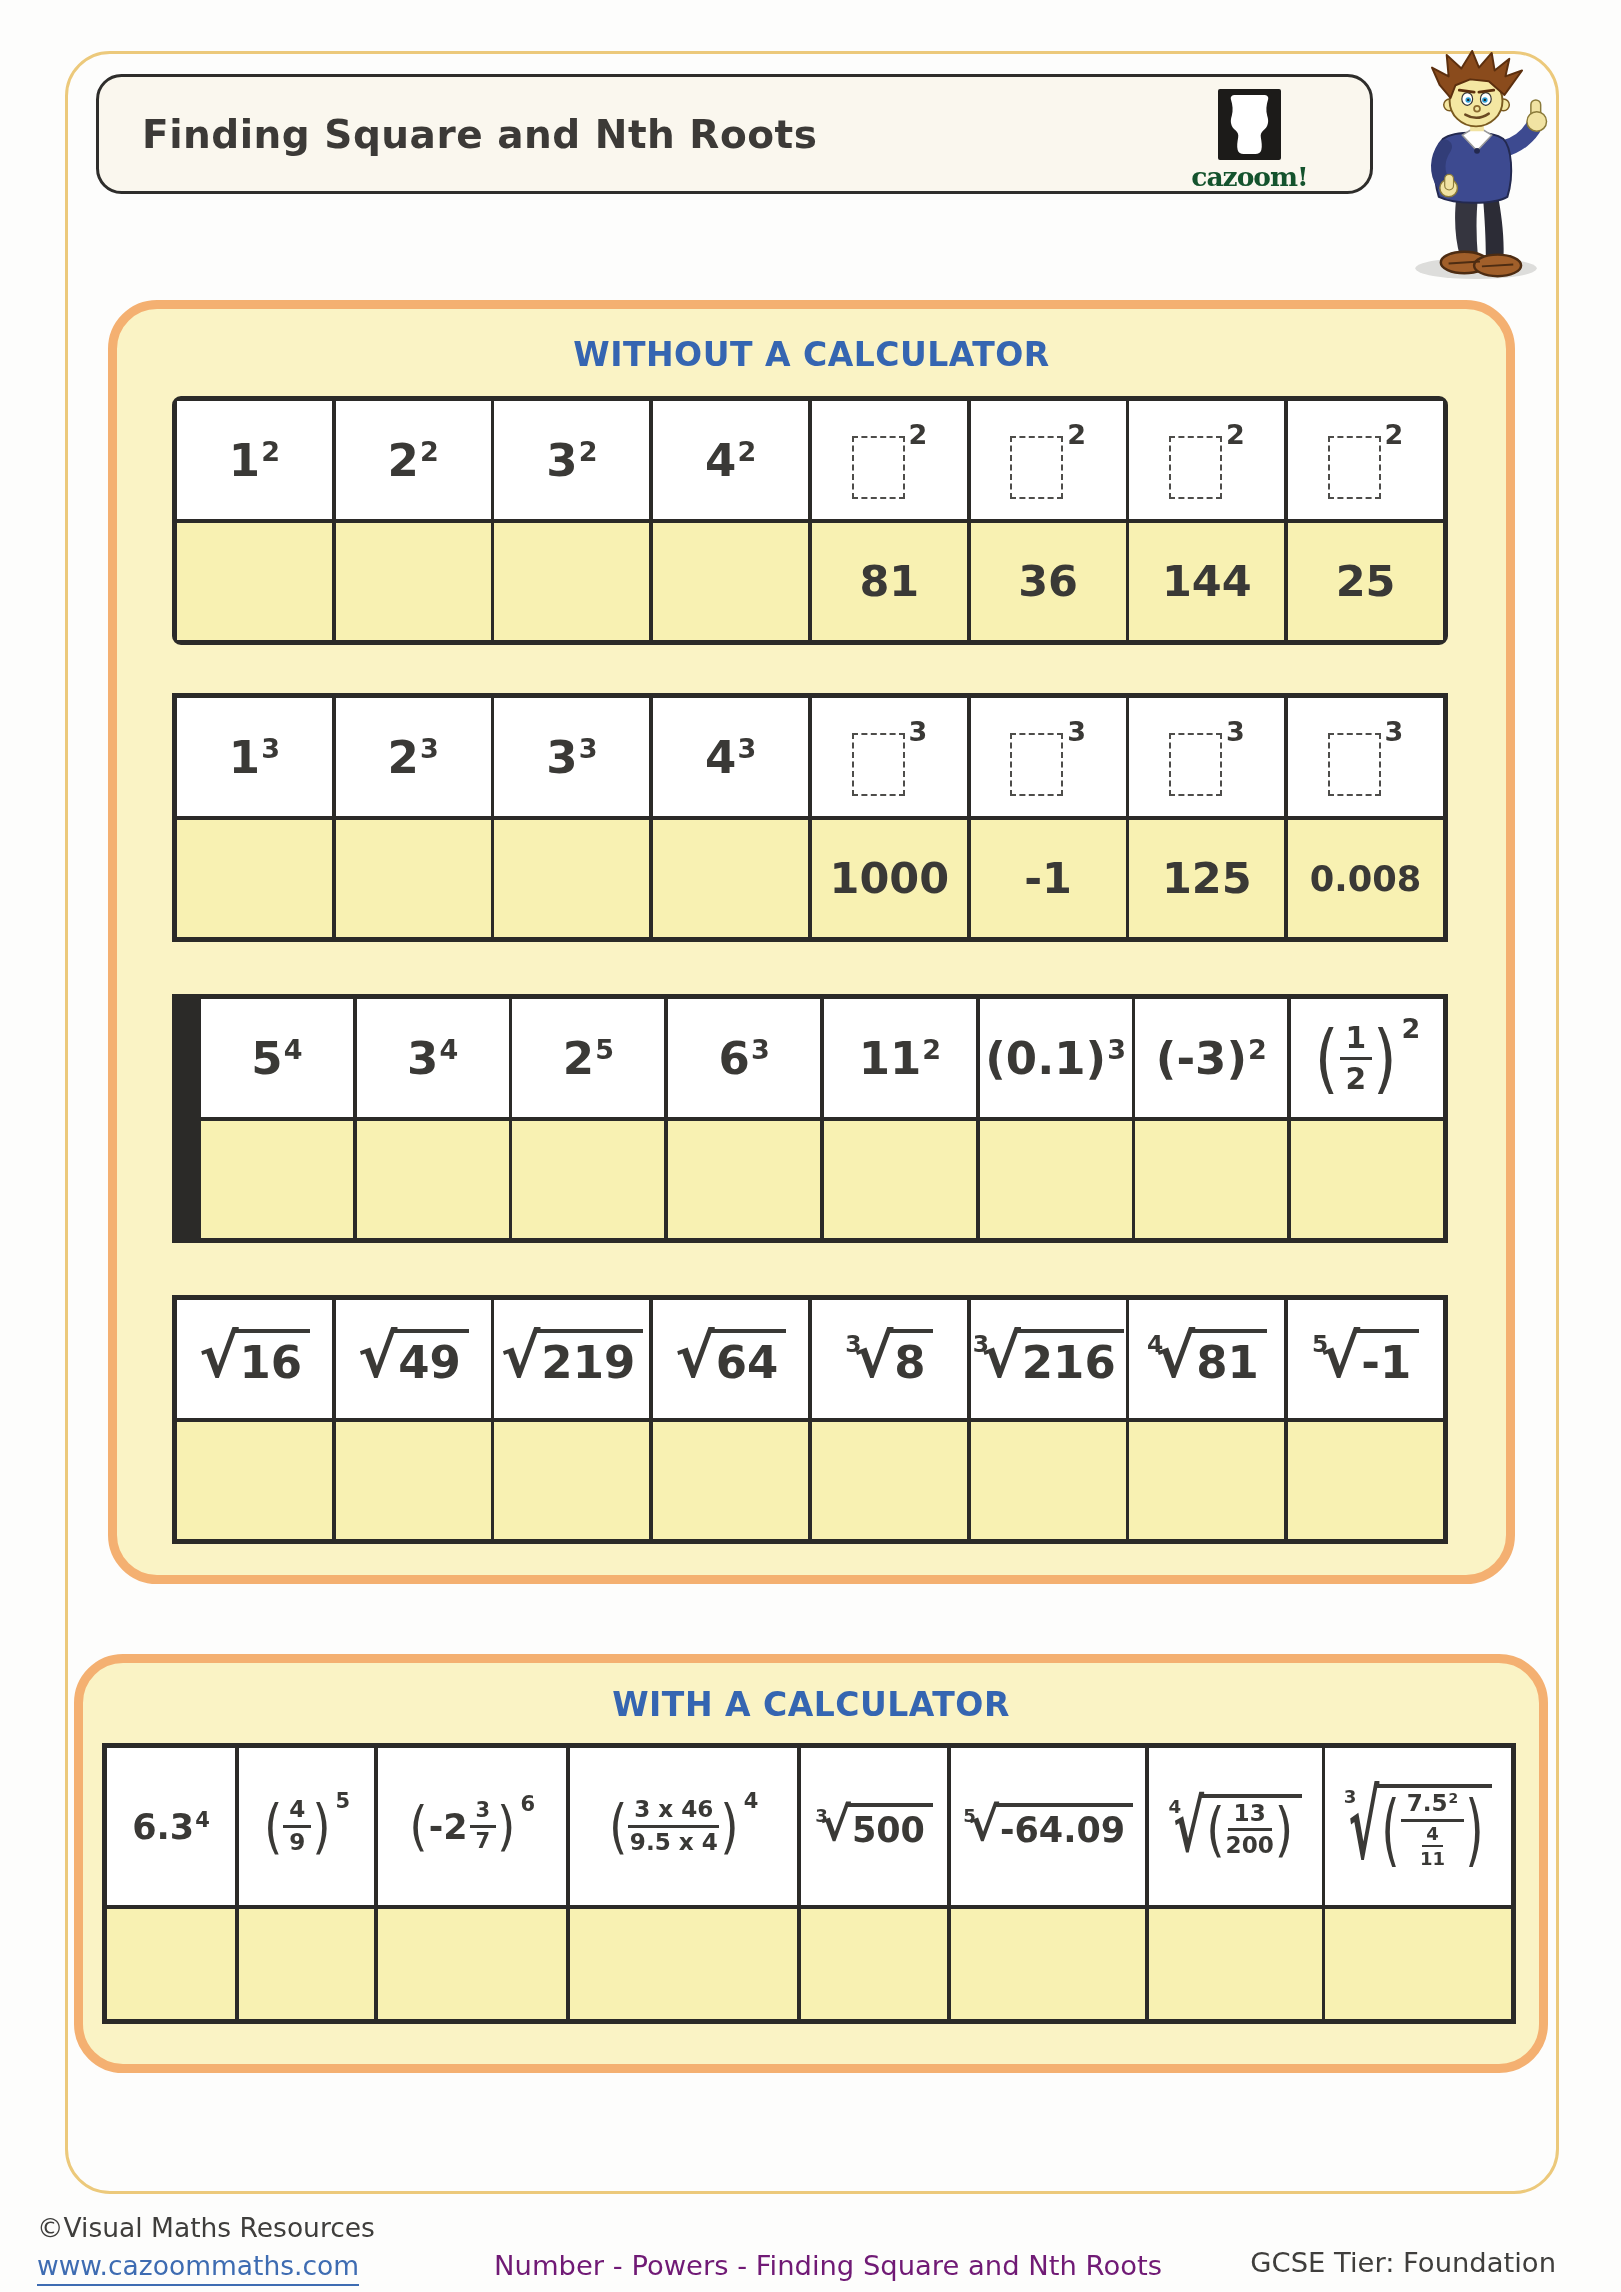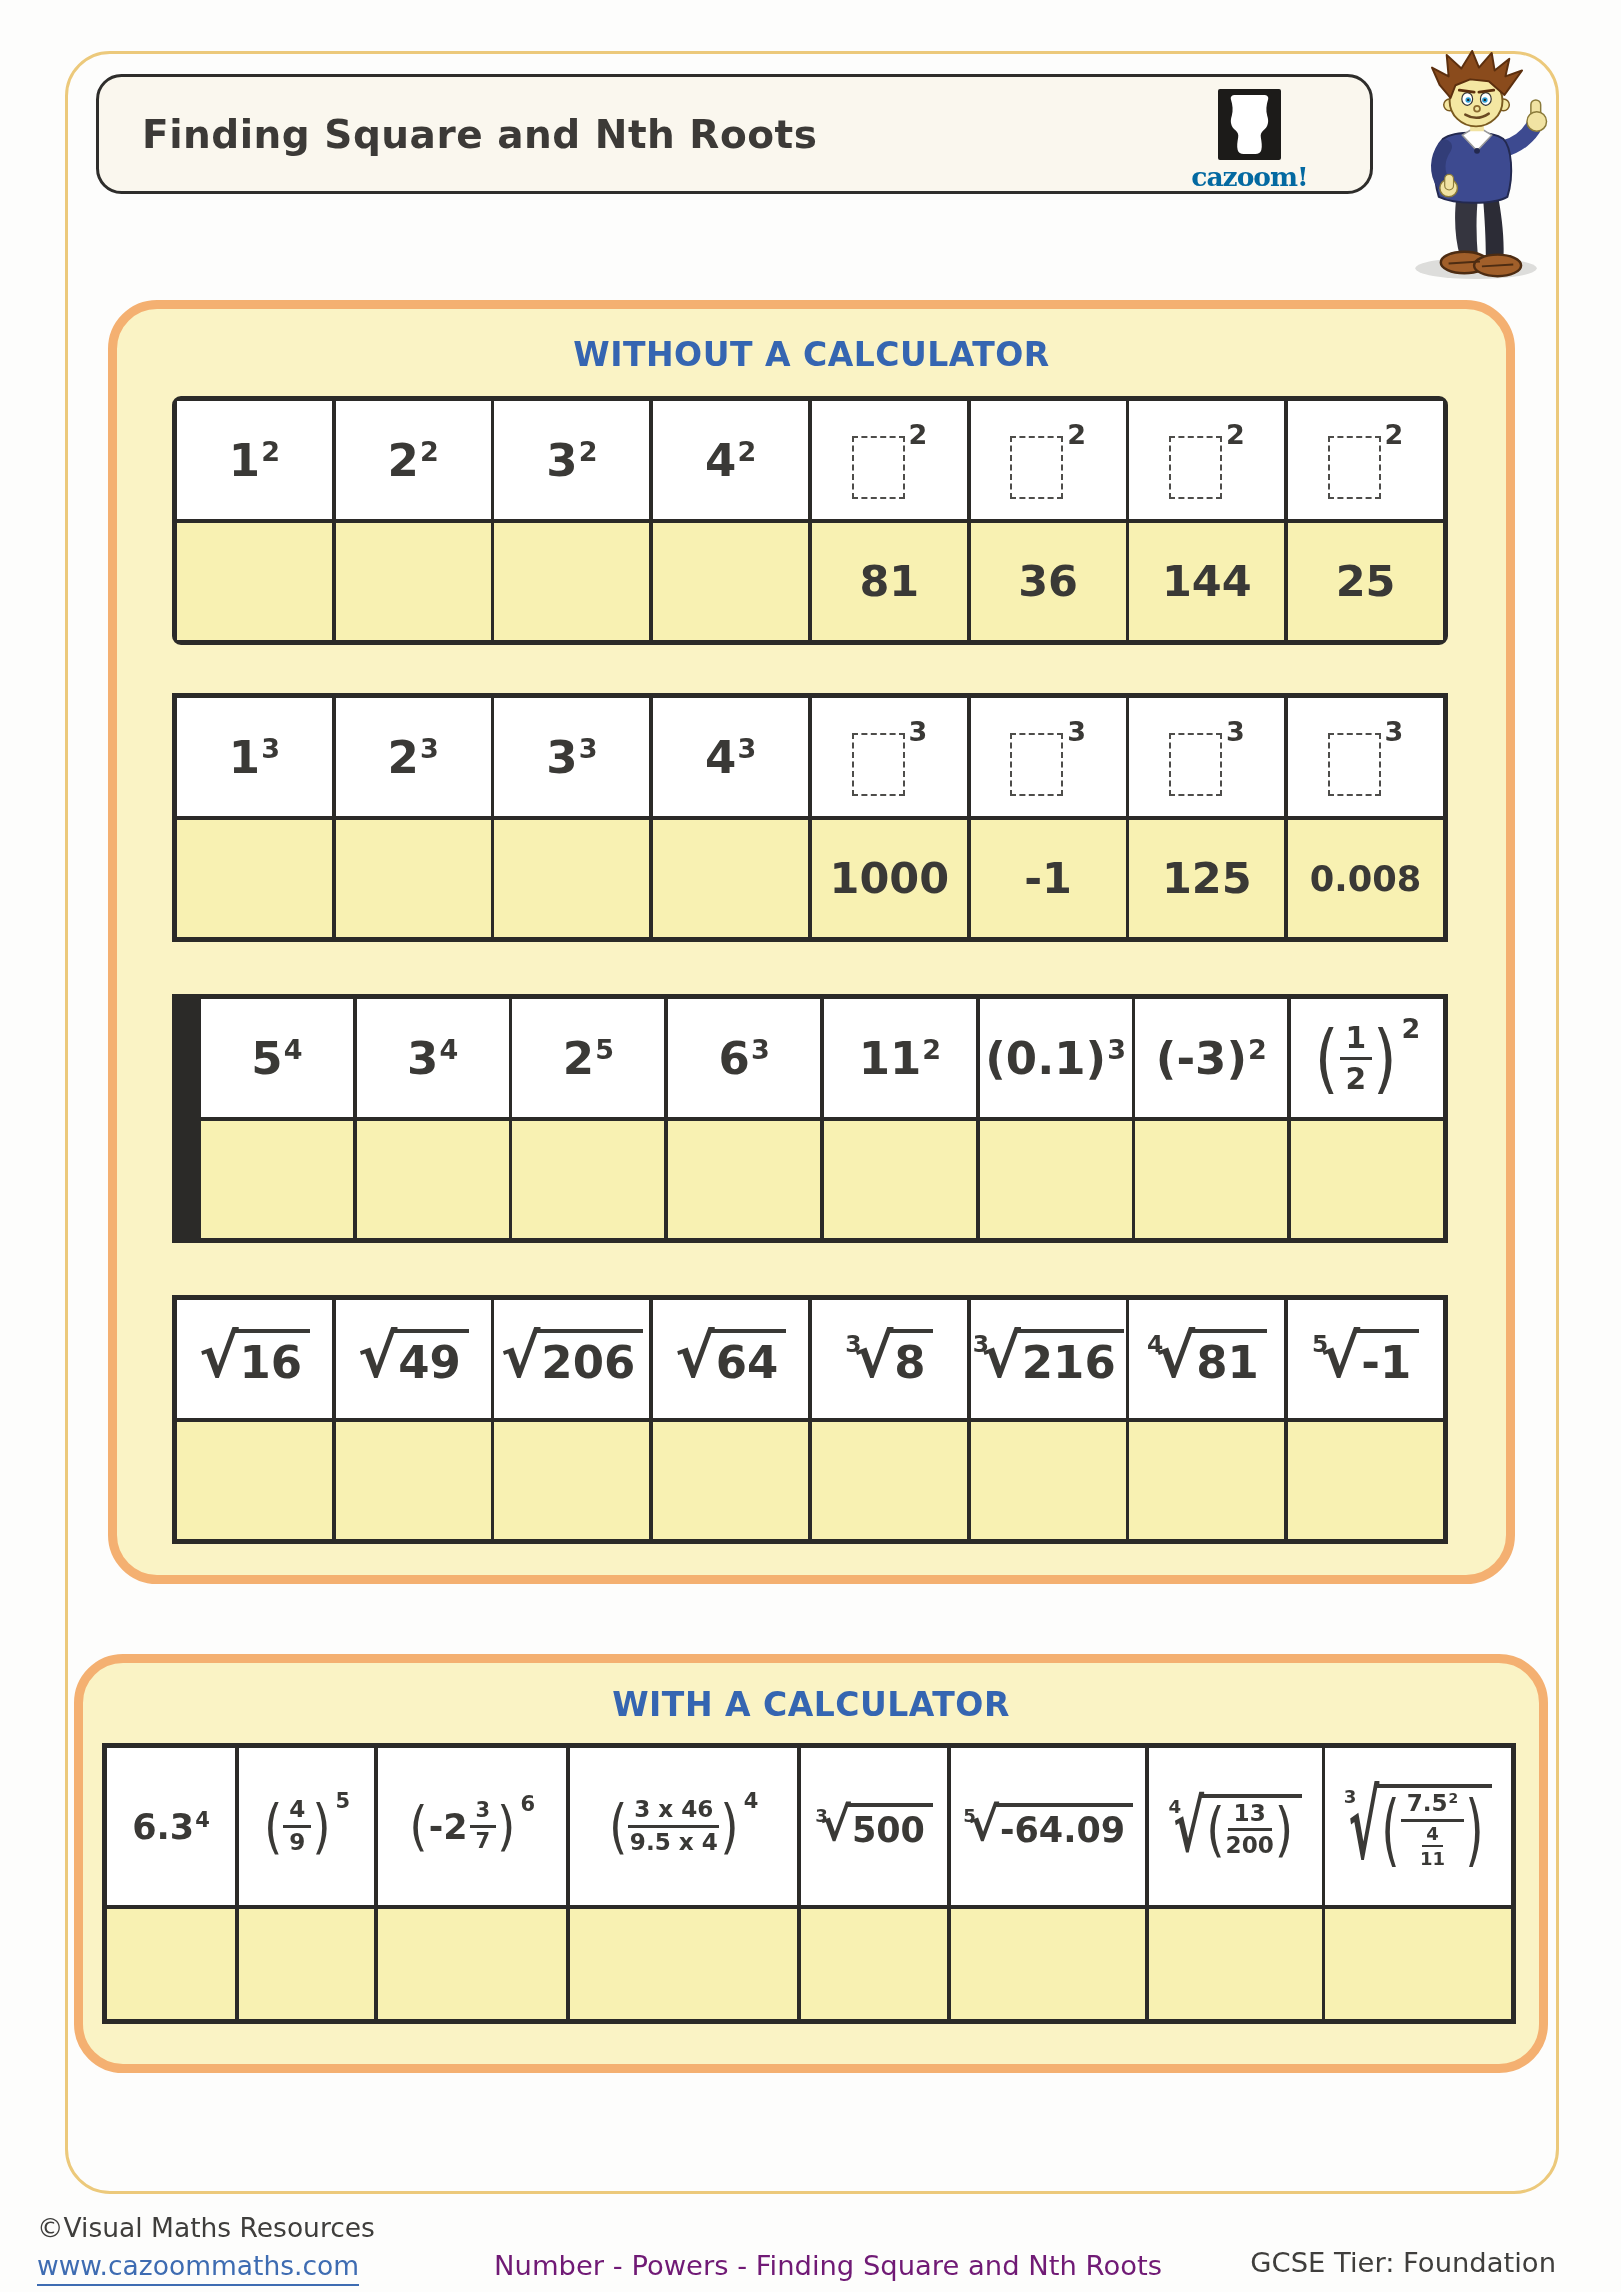--- a/index.html
+++ b/index.html
@@ -15,21 +15,21 @@
   }
   
   .header-box {
     position:absolute; left:96px; top:74px; width:1277px; height:120px;
     background:#faf7ee; border:3.9px solid #2e2d2b; border-radius:25.5px;
     box-sizing:border-box; display:flex; align-items:center; z-index:2;padding-left:6px;
   }
   .page-title { margin-left:37px; font-size:39px; font-weight:bold; color:#3c3a37; letter-spacing:0.5px; }
   .logo { position:absolute; right:47px; top:11.8px; width:147px; display:flex; flex-direction:column; align-items:center; }
   .logo-mark { width:63px; height:71px; }
-  .logo-text { font-family:"DejaVu Serif","Liberation Serif",serif; font-weight:bold; font-size:26.5px; color:#0369a1; margin-top:1px; letter-spacing:-1px; }
+  .logo-text { font-family:"DejaVu Serif","Liberation Serif",serif; font-weight:bold; font-size:26.5px; color:#14532d; margin-top:1px; letter-spacing:-1px; }
   .mascot { position:absolute; left:1384px; top:49px; width:188px; height:235px; z-index:3; }
   
   .card {
     position:absolute; background:#faf3c5; border:9.8px solid #f4b071;
     border-radius:49px; box-sizing:border-box;
   }
   #card-without { left:108px; top:300px; width:1407px; height:1284px; }
   #card-with    { left:74px;  top:1654px; width:1474px; height:419px; }
   .card-title { text-align:center; font-weight:bold; font-size:33px; color:#3565b1; letter-spacing:0.5px; }
   #card-without .card-title { margin-top:25.5px; }
@@ -302,21 +302,21 @@
           <span class="root-sign">√</span>
           <span class="root-rad">
             <span>49</span>
           </span>
         </span>
       </div>
       <div class="cell q">
         <span class="m-root">
           <span class="root-sign">√</span>
           <span class="root-rad">
-            <span>206</span>
+            <span>219</span>
           </span>
         </span>
       </div>
       <div class="cell q">
         <span class="m-root">
           <span class="root-sign">√</span>
           <span class="root-rad">
             <span>64</span>
           </span>
         </span>

